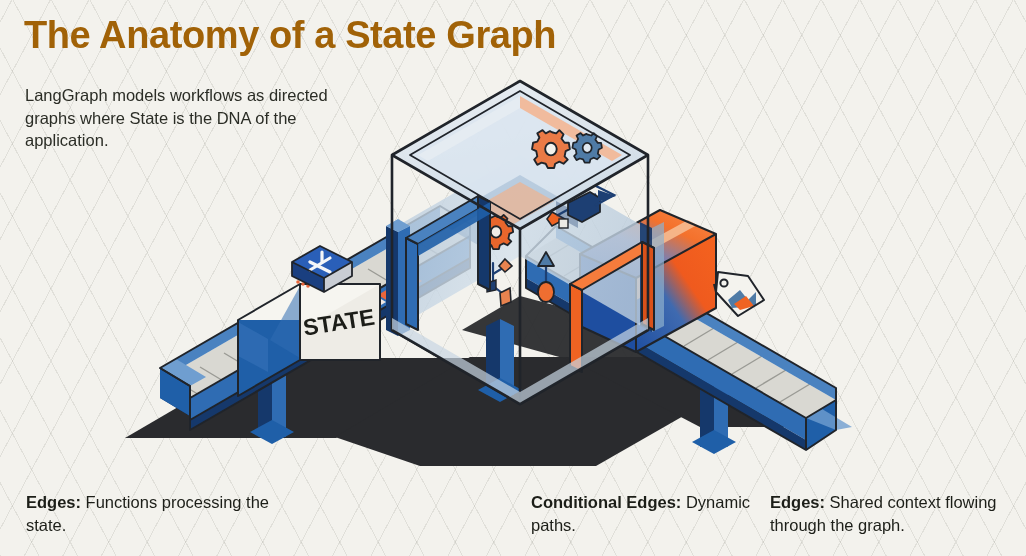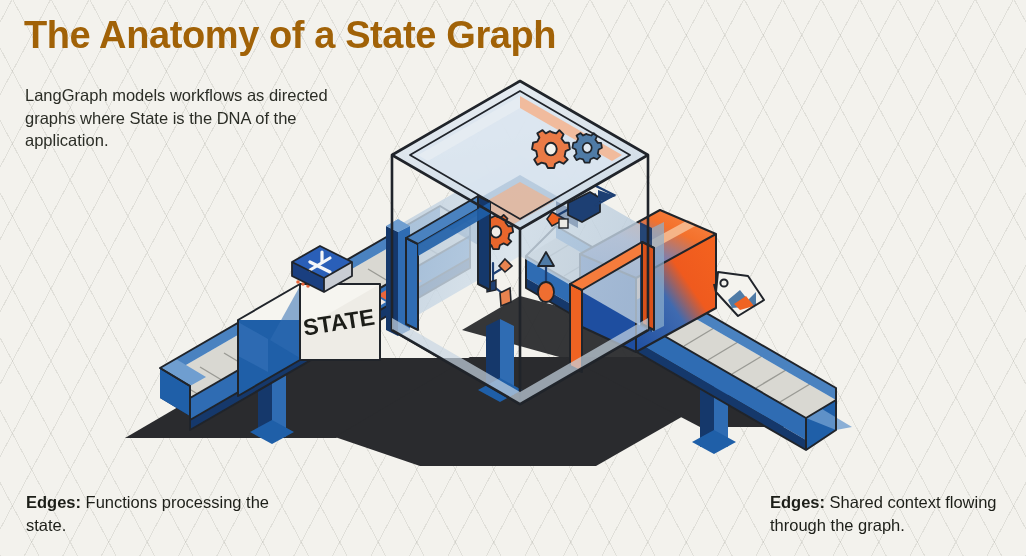--- a/index.html
+++ b/index.html
@@ -364,18 +364,21 @@
     </g>
   </svg>
 
   <div class="title">The Anatomy of a State Graph</div>
   <div class="subtitle">LangGraph models workflows as directed graphs where State is the DNA of the application.</div>
 
   <div class="captions">
     <div class="caption cap0">
       <b>Edges:</b><span> Functions processing the state.</span>
     </div>
+    <div class="caption cap2">
+      <b>Conditional Edges:</b><span> Dynamic paths.</span>
+    </div>
     <div class="caption cap3">
       <b>Edges:</b><span> Shared context flowing through the graph.</span>
     </div>
   </div>
 
 </div>
 
 </body></html>

